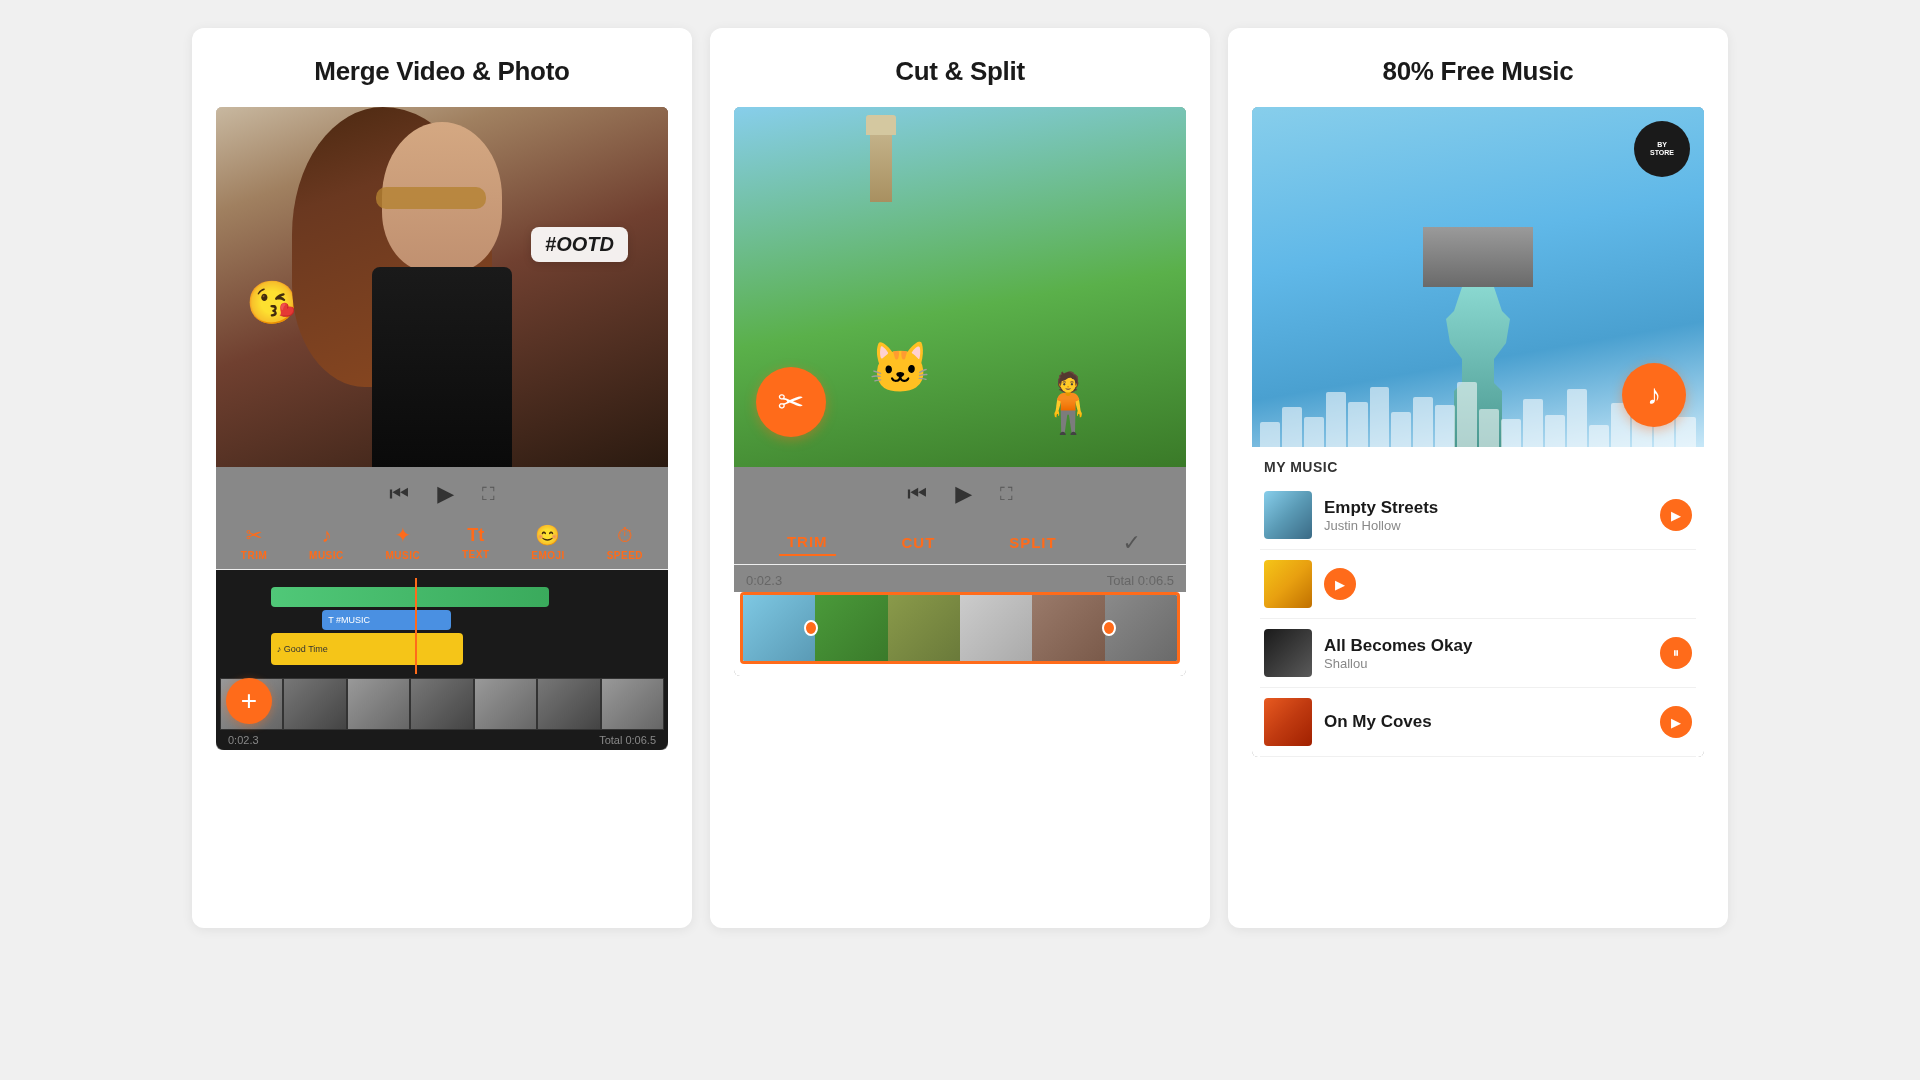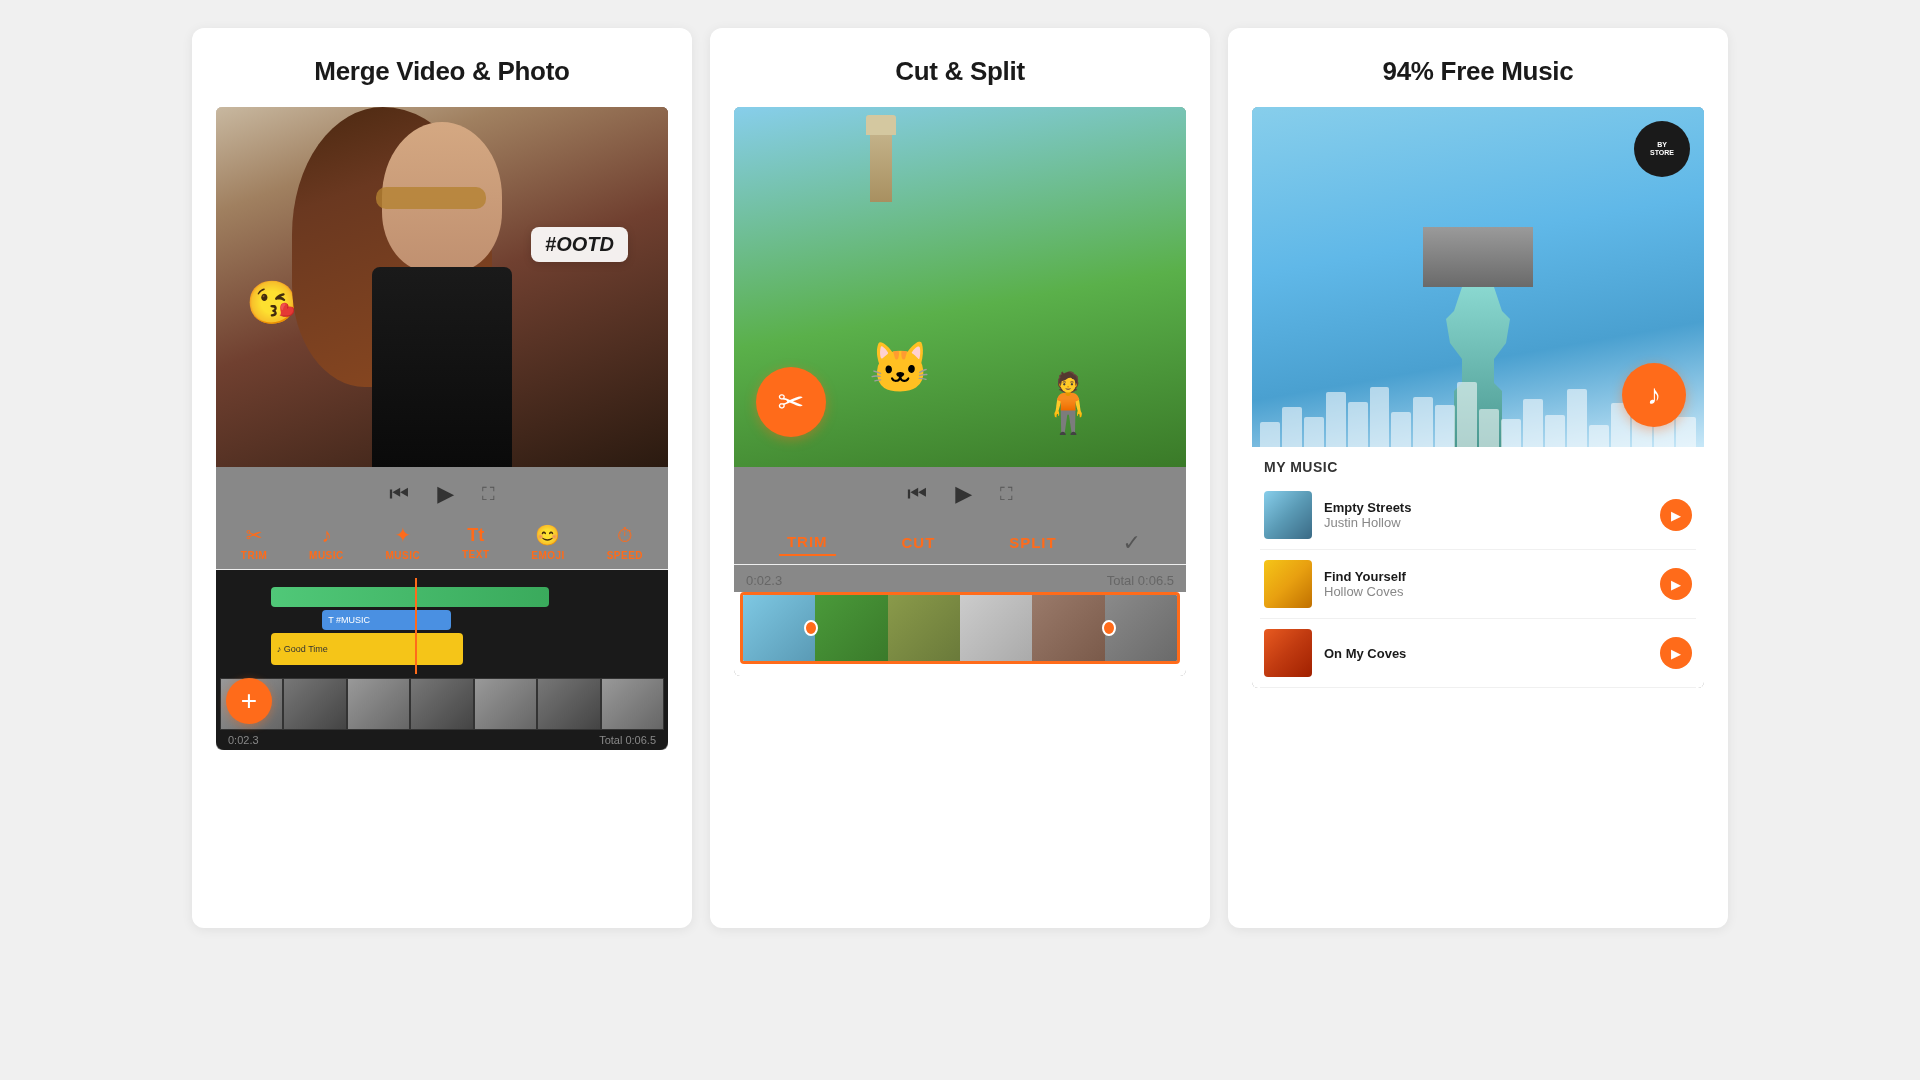--- a/index.html
+++ b/index.html
@@ -425,21 +425,21 @@
     .music-thumb-1 { background: linear-gradient(135deg, #87ceeb, #5a9ab5, #3a6a85); }
     .music-thumb-2 { background: linear-gradient(135deg, #f5c518, #e8a010, #c07000); }
     .music-thumb-3 { background: linear-gradient(135deg, #1a1a1a, #3a3a3a, #5a5a5a); }
     .music-thumb-4 { background: linear-gradient(135deg, #e85a20, #c03a10, #a02000); }
     .music-info {
       flex: 1;
       display: flex;
       flex-direction: column;
     }
     .music-name {
-      font-size: 13px;
+      font-size: 17px;
       font-weight: 600;
       color: #1a1a1a;
     }
     .music-artist {
       font-size: 13px;
       color: #888;
     }
     .play-circle {
       width: 32px;
       height: 32px;
@@ -591,21 +591,21 @@
           </div>
           <div class="strip-marker-right">
             <div class="strip-dot"></div>
           </div>
         </div>
       </div>
     </div>
   </div>
 
   <div class="panel">
-    <div class="panel-title">94% Free Music</div>
+    <div class="panel-title">80% Free Music</div>
 
     <div class="screenshot-area">
 
       <div class="photo-bg-3">
         <div style="position:absolute;top:0;left:0;right:0;bottom:0;background:linear-gradient(170deg,#87ceeb 0%,#60b8e8 40%,#4aa0d0 70%,#c8e8f8 100%);"></div>
 
         <div style="position:absolute;bottom:0;left:50%;transform:translateX(-50%);">
           <div style="width:110px;height:60px;background:linear-gradient(180deg,#9a9a9a,#6a6a6a);margin:0 auto;"></div>
           <div style="width:80px;height:160px;background:linear-gradient(180deg,#8ad8d0,#6ab8b0,#4a9890);margin:0 auto;clip-path:polygon(30% 0%,70% 0%,80% 15%,90% 20%,85% 35%,70% 45%,70% 60%,80% 65%,80% 100%,20% 100%,20% 65%,30% 60%,30% 45%,15% 35%,10% 20%,20% 15%);"></div>
         </div>
@@ -649,27 +649,31 @@
             <div class="music-thumb music-thumb-1"></div>
             <div class="music-info">
               <span class="music-name">Empty Streets</span>
               <span class="music-artist">Justin Hollow</span>
             </div>
             <div class="play-circle">▶</div>
           </div>
 
           <div class="music-item">
             <div class="music-thumb music-thumb-2"></div>
-            <div class="music-info">
-              <span class="music-name">Find Yourself</span>
-              <span class="music-artist">Hollow Coves</span>
-            </div>
             <div class="play-circle">▶</div>
           </div>
 
+          <div class="music-item">
+            <div class="music-thumb music-thumb-3"></div>
+            <div class="music-info">
+              <span class="music-name">All Becomes Okay</span>
+              <span class="music-artist">Shallou</span>
+            </div>
+            <div class="play-circle play-circle-pause">⏸</div>
+          </div>
 
           <div class="music-item">
             <div class="music-thumb music-thumb-4"></div>
             <div class="music-info">
               <span class="music-name">On My Coves</span>
               <span class="music-artist"></span>
             </div>
             <div class="play-circle">▶</div>
           </div>
         </div>

